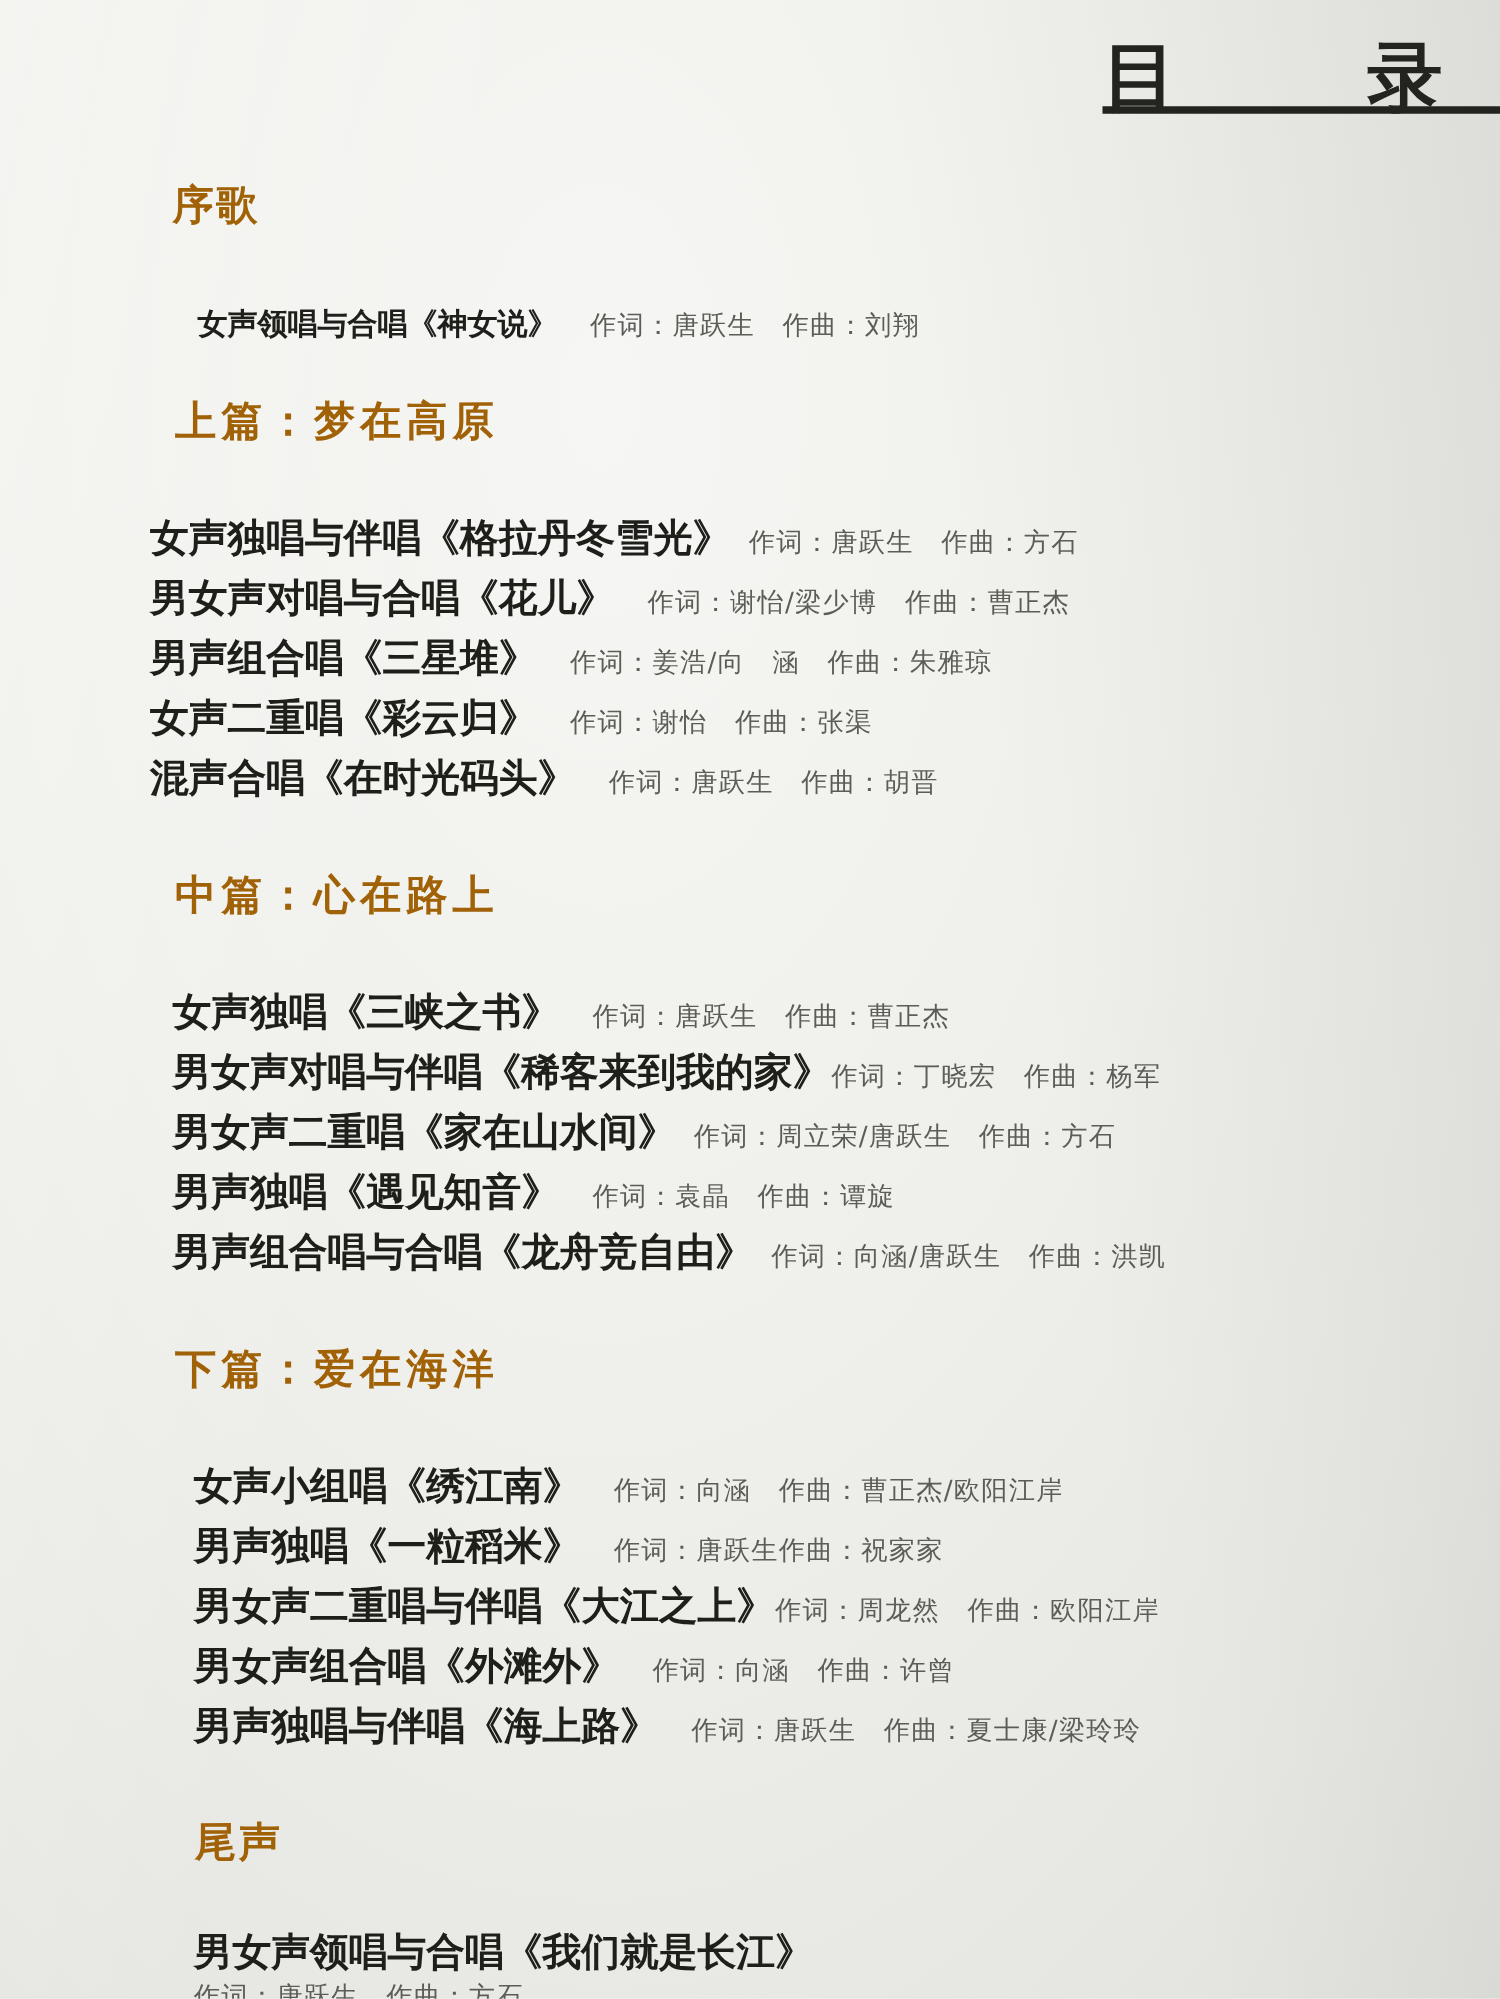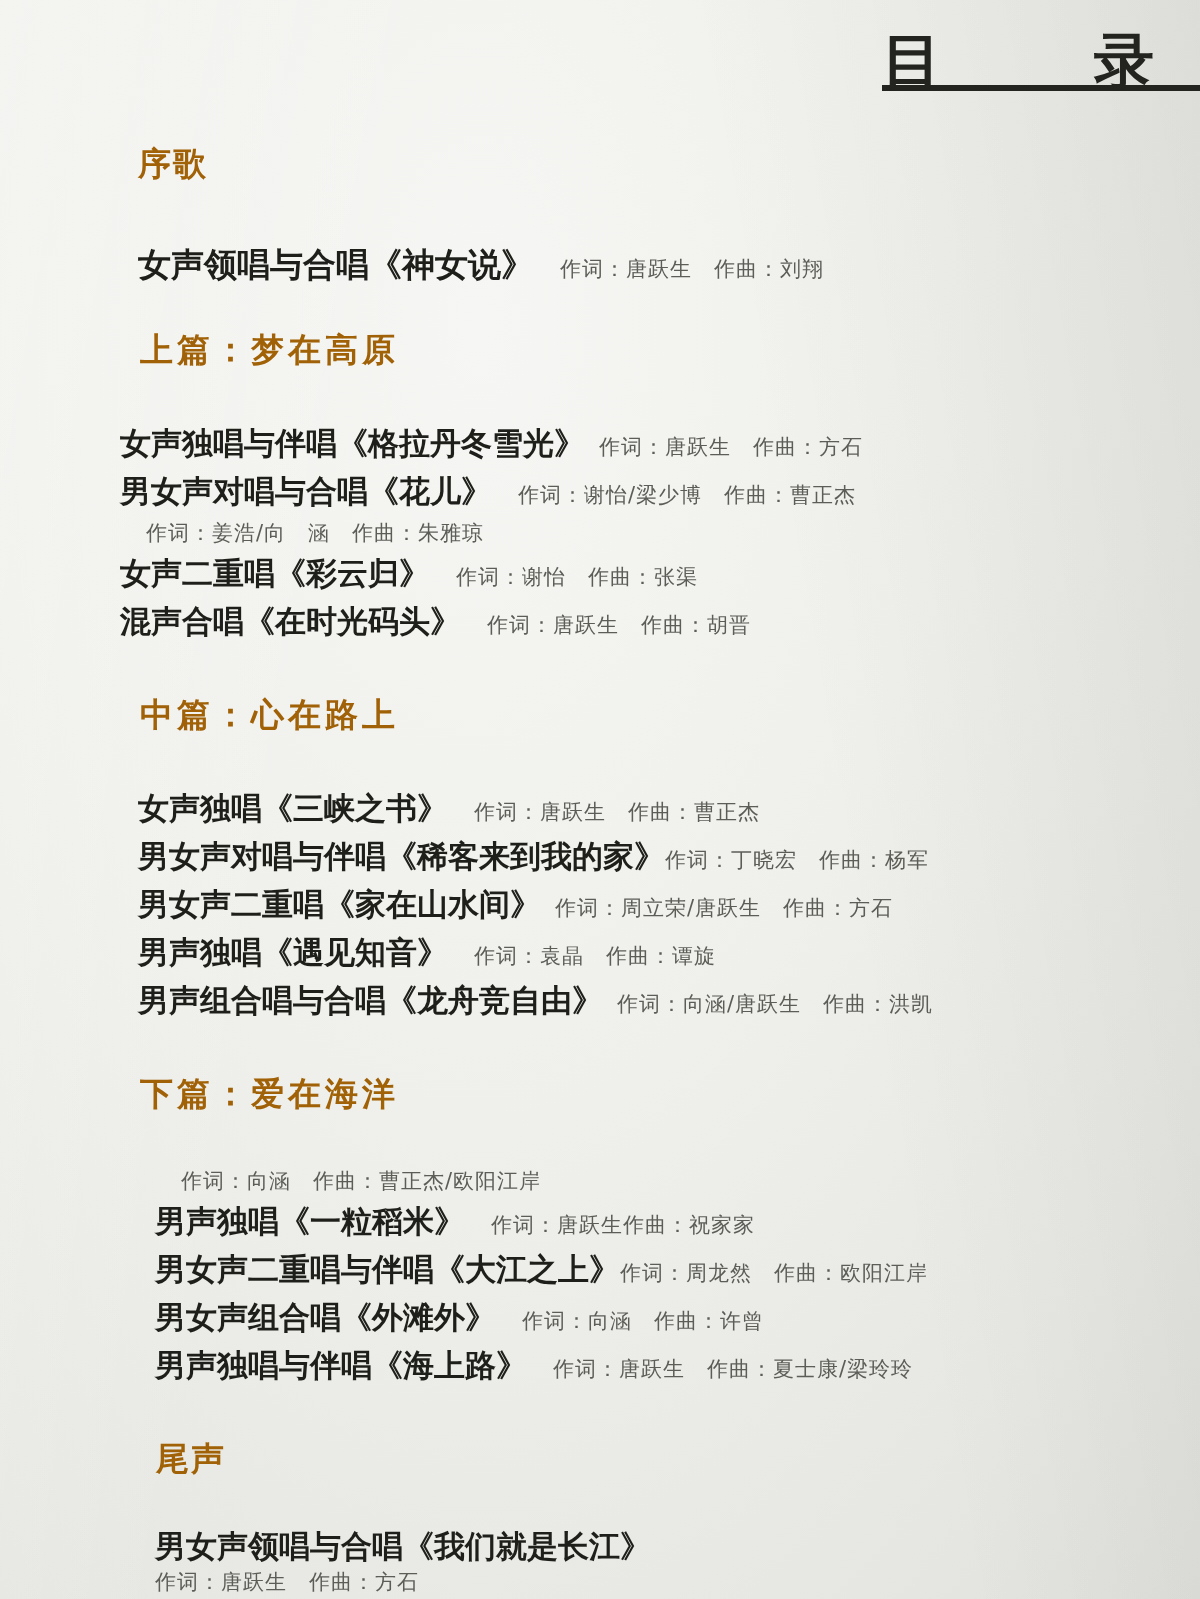--- a/index.html
+++ b/index.html
@@ -100,21 +100,21 @@
   .credit-gap-m { display:inline-block; width: 26px; }
 
   
   .group { margin-top: 26px; }
   .g-top    { margin-left: 120px; }
   .g-mid    { margin-left: 138px; }
   .g-bot    { margin-left: 155px; }
   .g-final  { margin-left: 155px; flex-direction: column; }
 
   .hero-row { margin-left: 138px; }
-  .hero-title { font-size: 33px; }
+  .hero-title { font-size: 24px; margin-left: 20px; }
 
   .spacer-24 { height: 24px; }
   .spacer-34 { height: 34px; }
   .spacer-44 { height: 44px; }
   .spacer-56 { height: 56px; }
 </style>
 </head>
 <body>
 
 <div class="paper"></div>
@@ -145,20 +145,21 @@
         <span class="entry-title">女声独唱与伴唱《格拉丹冬雪光》</span>
         <span class="credit-gap-s"></span>
         <span class="entry-credits">作词：唐跃生　作曲：方石</span>
       </div>
       <div class="entry-row">
         <span class="entry-title">男女声对唱与合唱《花儿》</span>
         <span class="credit-gap-m"></span>
         <span class="entry-credits">作词：谢怡/梁少博　作曲：曹正杰</span>
       </div>
       <div class="entry-row">
+        <span class="entry-title">男声组合唱《三星堆》</span>
         <span class="credit-gap-m"></span>
         <span class="entry-credits">作词：姜浩/向　涵　作曲：朱雅琼</span>
       </div>
       <div class="entry-row">
         <span class="entry-title">女声二重唱《彩云归》</span>
         <span class="credit-gap-m"></span>
         <span class="entry-credits">作词：谢怡　作曲：张渠</span>
       </div>
       <div class="entry-row">
         <span class="entry-title">混声合唱《在时光码头》</span>
@@ -199,20 +200,21 @@
       </div>
     </div>
 
     <div class="spacer-44"></div>
 
     <div class="section-label part-head">下篇：爱在海洋</div>
 
     <div class="group g-bot">
       <div class="spacer-24"></div>
       <div class="entry-row">
+        <span class="entry-title">女声小组唱《绣江南》</span>
         <span class="credit-gap-m"></span>
         <span class="entry-credits">作词：向涵　作曲：曹正杰/欧阳江岸</span>
       </div>
       <div class="entry-row">
         <span class="entry-title">男声独唱《一粒稻米》</span>
         <span class="credit-gap-m"></span>
         <span class="entry-credits">作词：唐跃生作曲：祝家家</span>
       </div>
       <div class="entry-row">
         <span class="entry-title">男女声二重唱与伴唱《大江之上》</span>

